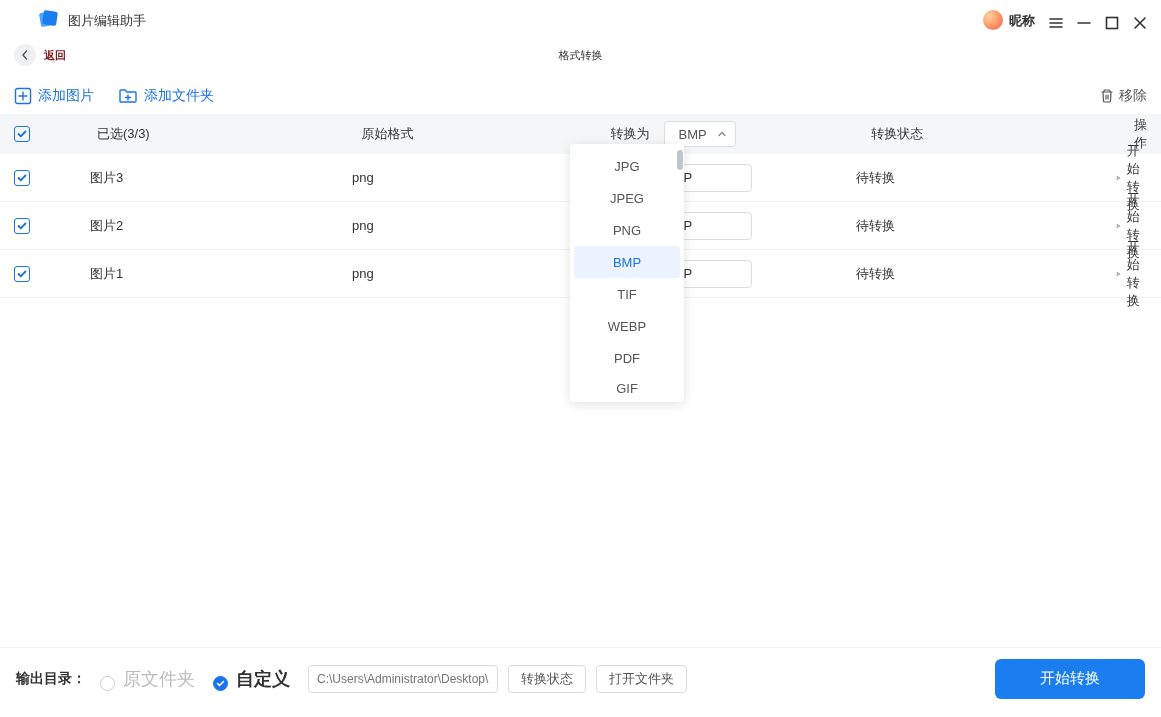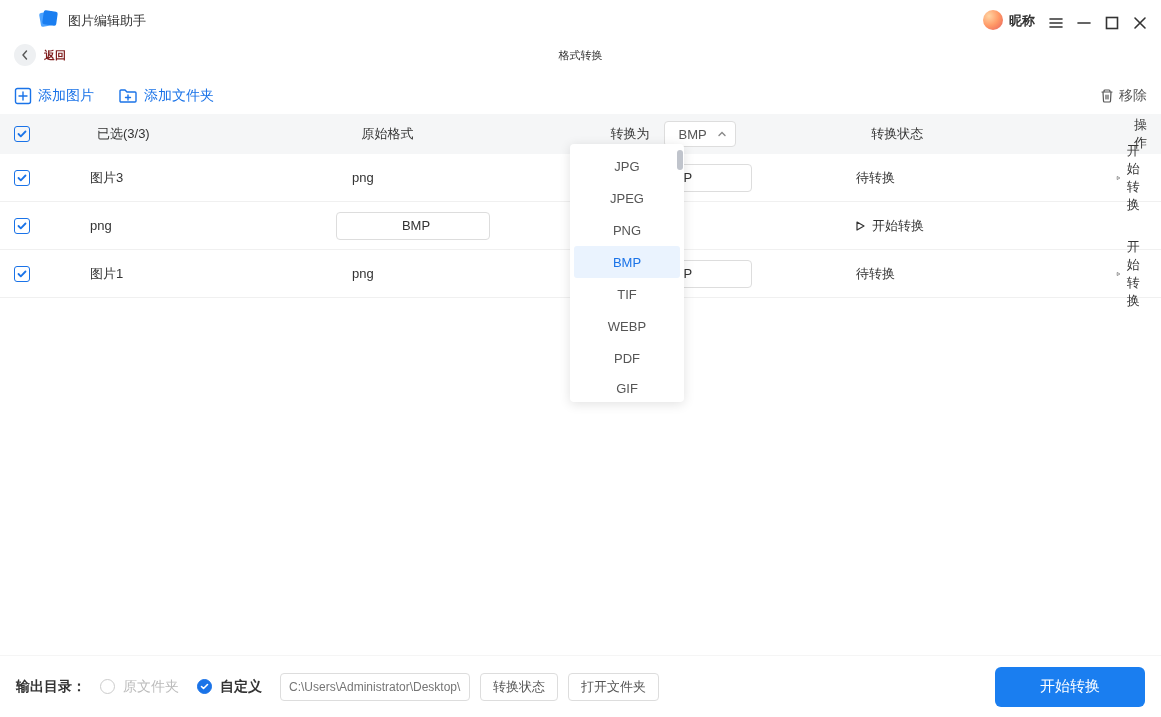--- a/index.html
+++ b/index.html
@@ -43,23 +43,23 @@
     .format-select-row { min-width: 154px; height: 28px; justify-content: center; color: #999; }
     
     .action-btn { display: flex; align-items: center; gap: 6px; color: #333; cursor: pointer; font-size: 13px; }
     
     .dropdown { position: absolute; top: 144px; left: 570px; width: 114px; background: #fff; border-radius: 4px; box-shadow: 0 2px 12px rgba(0,0,0,0.12); padding: 6px 4px; z-index: 10; }
     .dropdown-scrollbar { position: absolute; right: 1px; top: 6px; width: 6px; height: 20px; background: #c0c4cc; border-radius: 3px; }
     .dropdown-item { height: 32px; display: flex; align-items: center; justify-content: center; font-size: 13px; color: #555; cursor: pointer; border-radius: 3px; }
     .dropdown-item.selected { background: #eaf3fe; color: #1a73e8; }
     .dropdown-item:last-child { height: 22px; align-items: flex-end; }
     
-    .footer { position: absolute; bottom: 0; left: 0; right: 0; height: 62px; display: flex; align-items: center; padding: 0 16px; background: #fff; border-top: 1px solid #f5f5f5; }
+    .footer { position: absolute; bottom: 8px; left: 0; right: 0; height: 62px; display: flex; align-items: center; padding: 0 16px; background: #fff; border-top: 1px solid #f5f5f5; }
     .output-label { font-size: 14px; color: #333; font-weight: 600; margin-right: 14px; }
-    .radio-group { display: flex; align-items: center; gap: 8px; margin-right: 18px; font-size: 14px; }
+    .radio-group { display: flex; align-items: flex-end; gap: 8px; margin-right: 18px; font-size: 18px; }
     .radio { width: 15px; height: 15px; border: 1.5px solid #ccc; border-radius: 50%; display: flex; align-items: center; justify-content: center; cursor: pointer; }
     .radio.checked { border-color: #1a73e8; background: #1a73e8; }
     .radio.checked::after { content: ''; }
     .radio.checked svg { display: block; }
     .radio-label { color: #333; }
     .radio-label.muted { color: #bbb; }
     .path-input { width: 190px; height: 28px; border: 1px solid #ddd; border-radius: 4px; padding: 0 8px; font-size: 12px; color: #bbb; background: #fff; outline: none; margin-right: 10px; }
     .footer-btn { height: 28px; border: 1px solid #ddd; border-radius: 4px; padding: 0 12px; font-size: 13px; color: #555; background: #fff; cursor: pointer; margin-right: 10px; }
     .footer-spacer { flex: 1; }
     .primary-btn { height: 40px; width: 150px; border: none; border-radius: 6px; background: #1a7ef0; color: #fff; font-size: 15px; cursor: pointer; }
@@ -186,20 +186,21 @@
     </div>
     </div>
     <div class="table-row">
     <div class="col-check">
       <div class="checkbox">
         <svg width="10" height="10" viewBox="0 0 10 10">
             <path d="M1.5 5l2.3 2.3L8.5 2.5" stroke="#1a73e8" stroke-width="1.8" fill="none" stroke-linecap="round" stroke-linejoin="round"></path>
           </svg>
       </div>
     </div>
+    <div class="col-name">图片2</div>
     <div class="col-orig">png</div>
     <div class="col-convert">
       <div class="format-select format-select-row">
         <span style="color:#333">BMP</span>
       </div>
     </div>
     <div class="col-status">待转换</div>
     <div class="col-action">
       <div class="action-btn">
         <svg width="12" height="12" viewBox="0 0 12 12">

